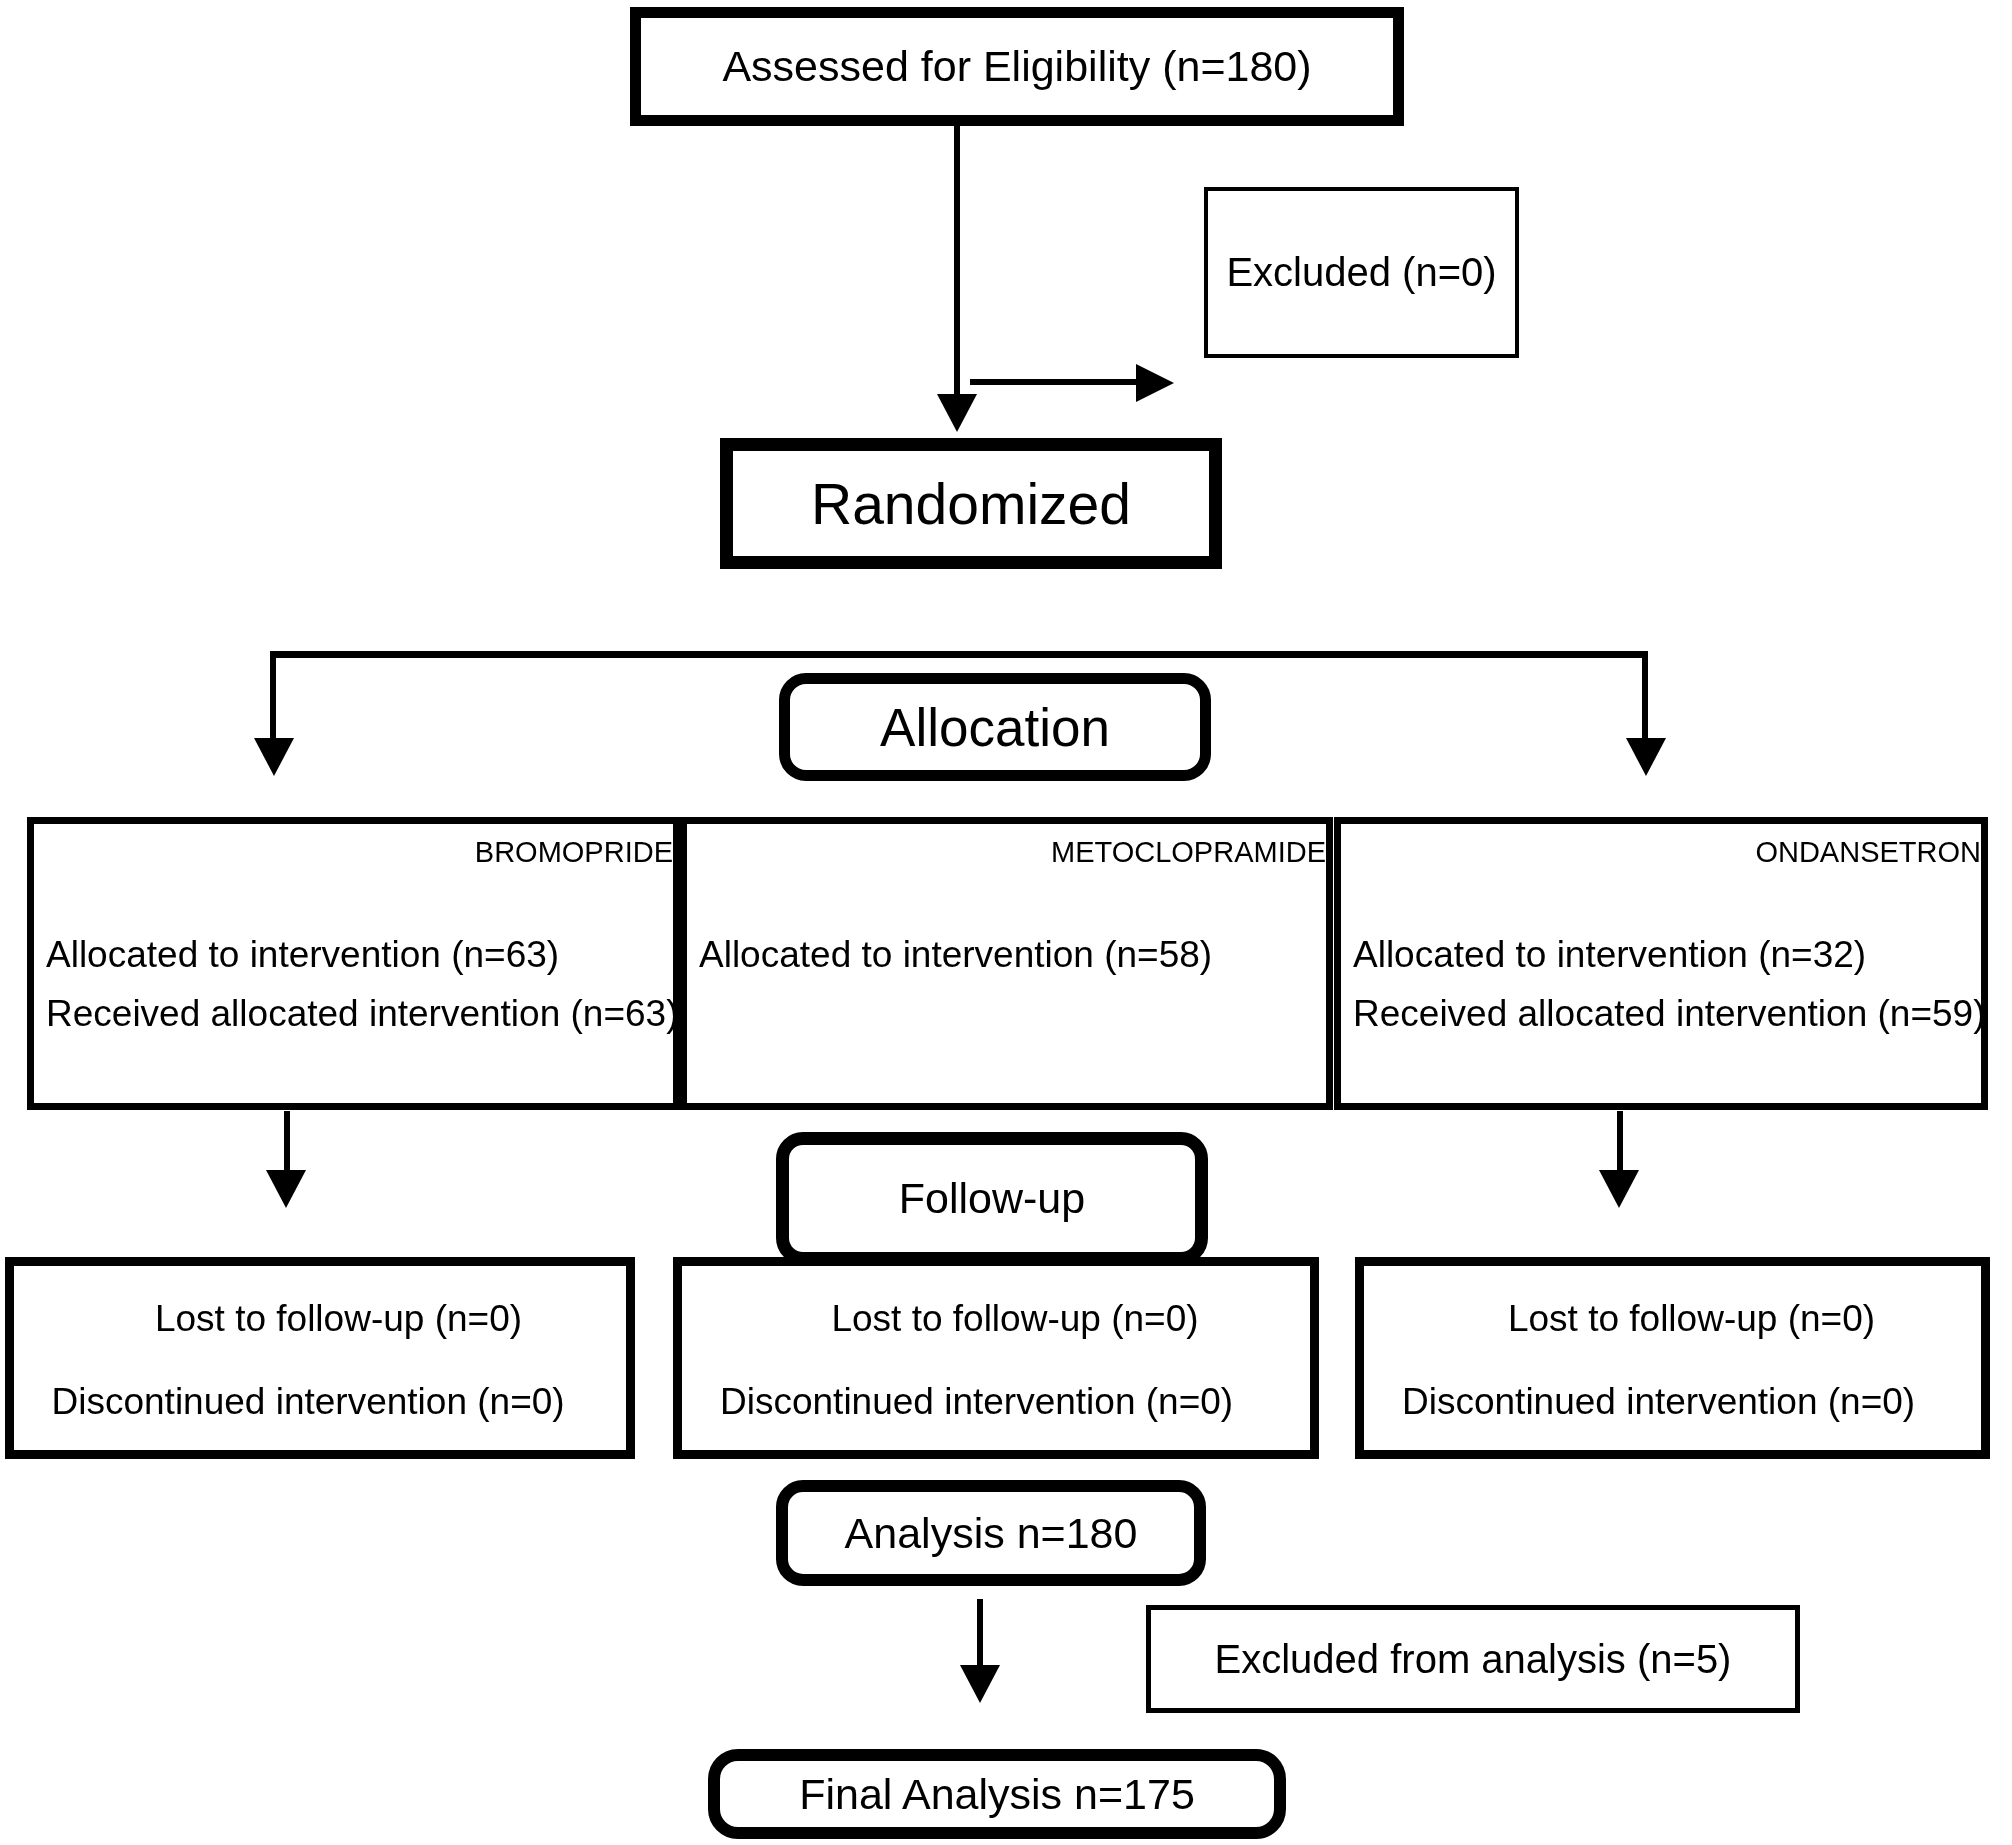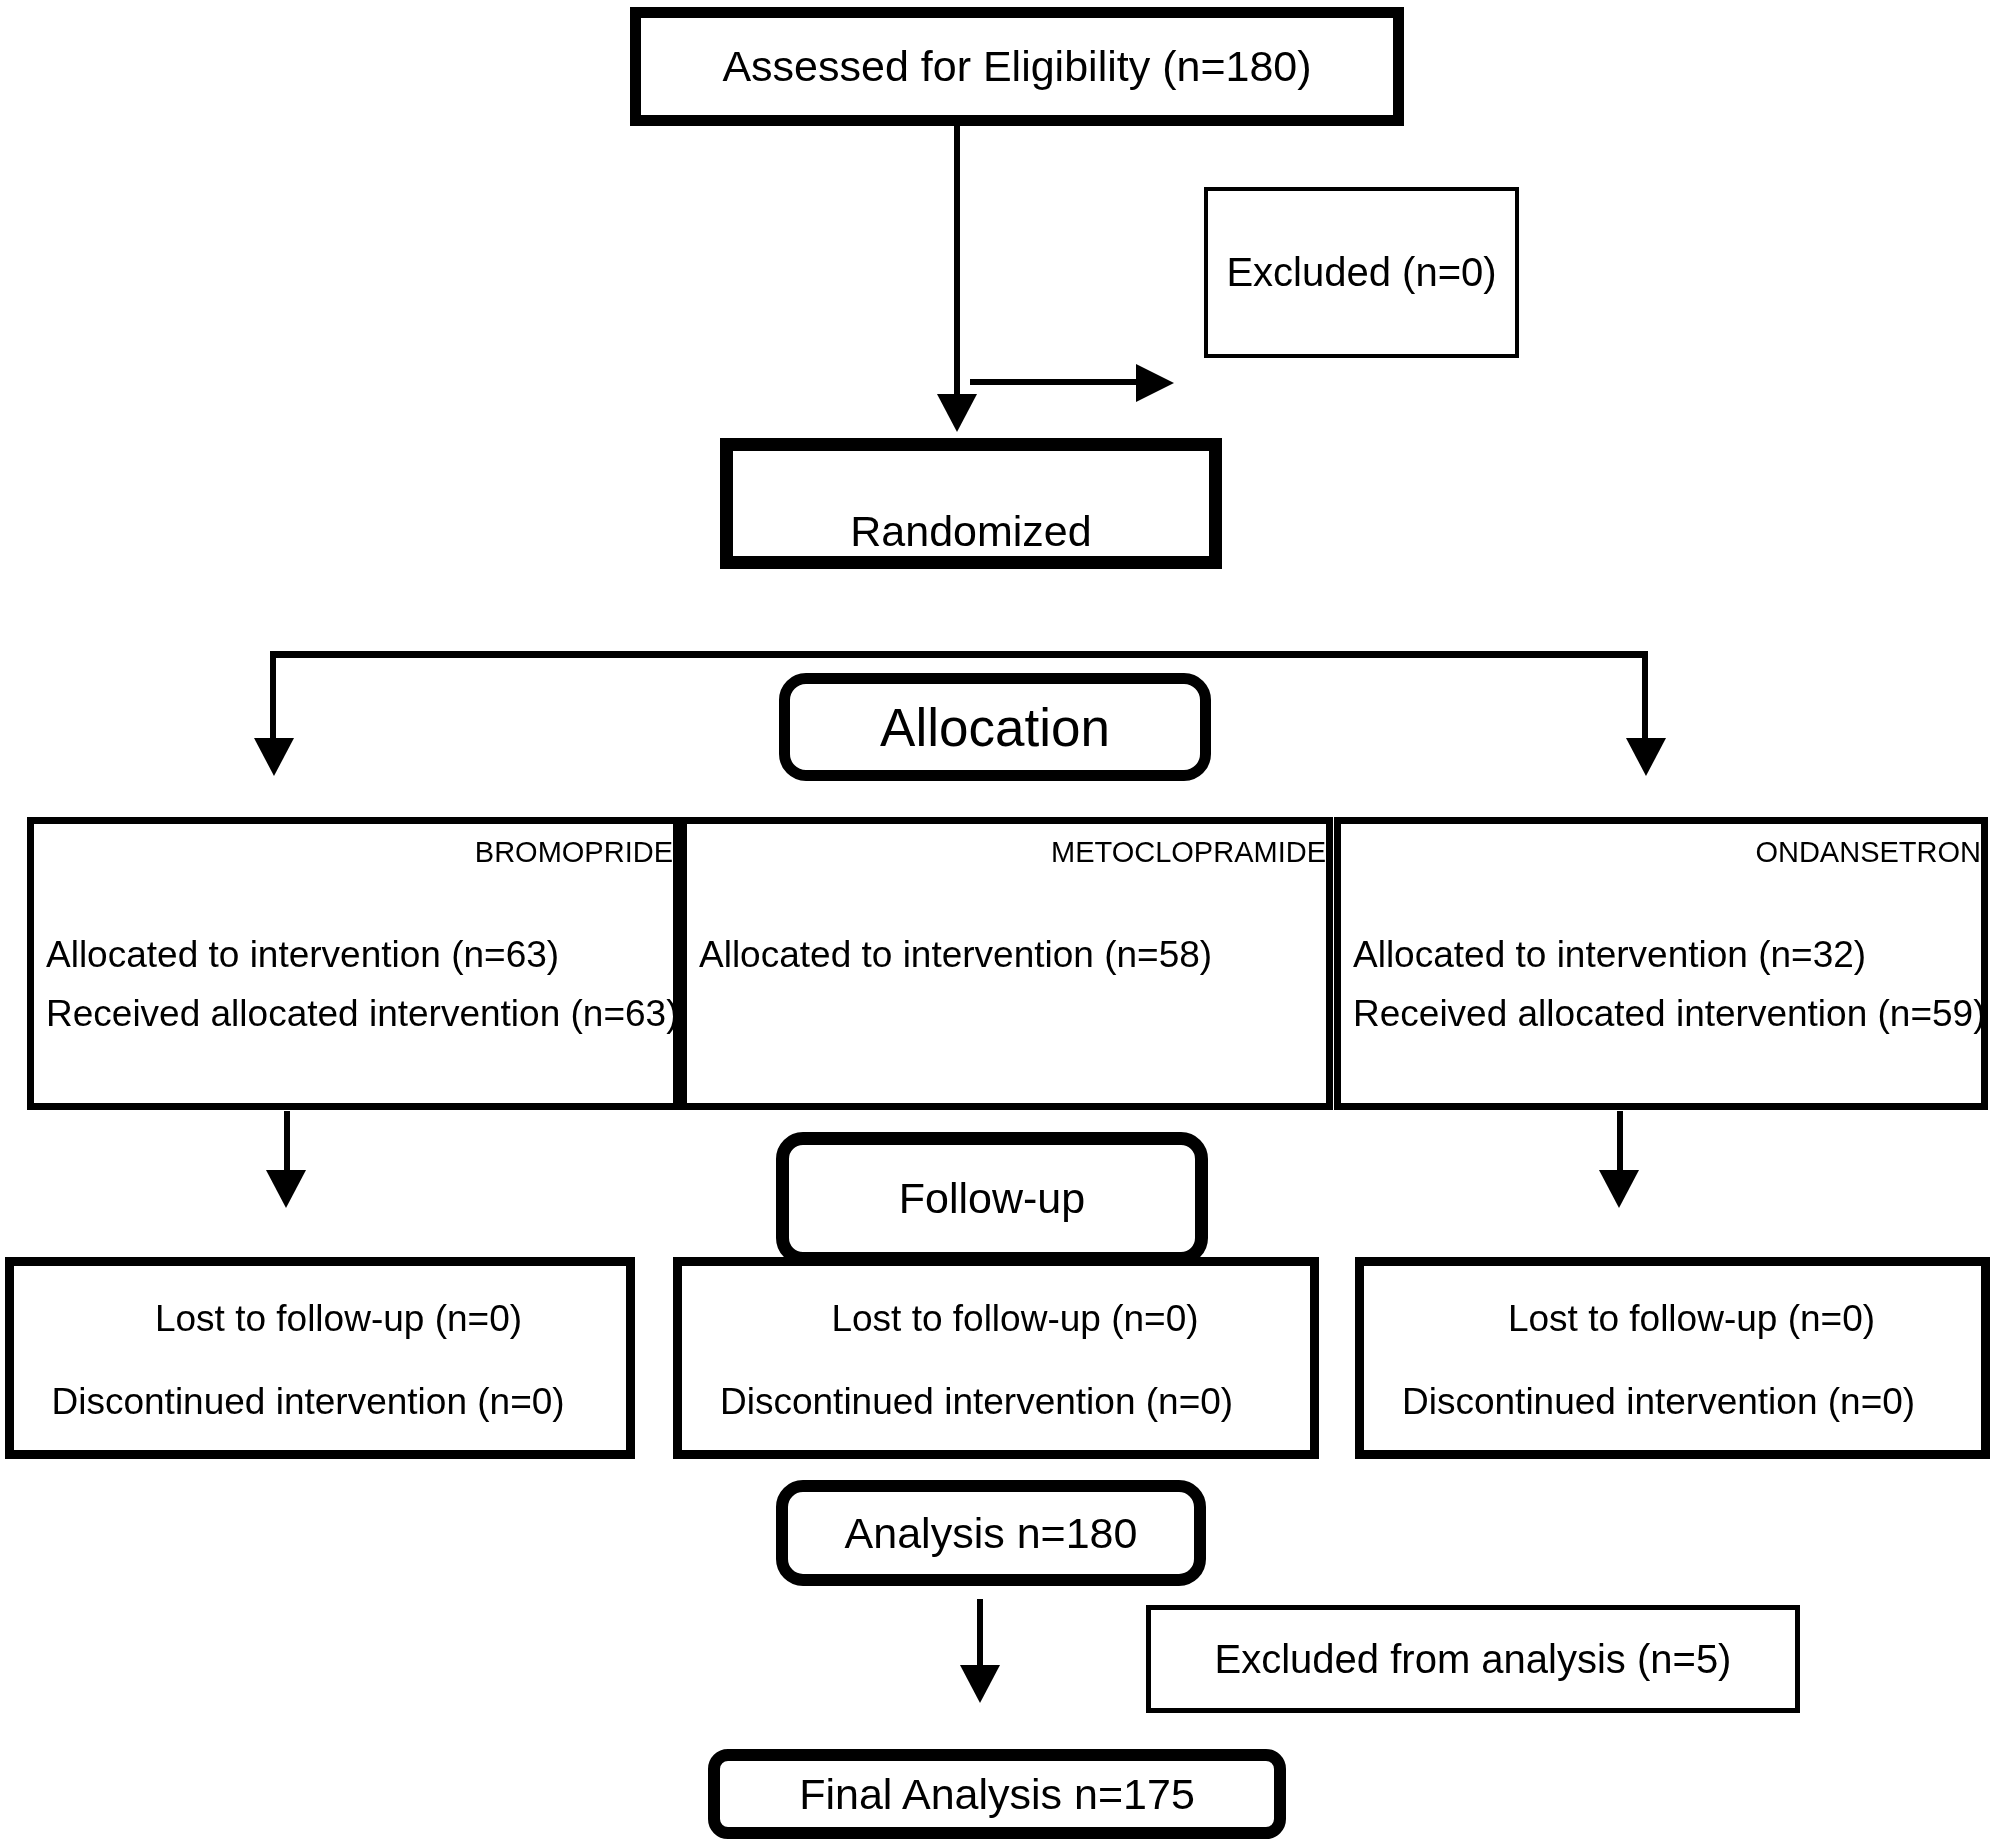--- a/index.html
+++ b/index.html
@@ -47,21 +47,21 @@
     border-left: 38px solid #000000;
   }
 
   
   #assessed   { left: 630px;  top: 7.2px;    width: 774px; height: 119px; border-width: 11.7px; font-size: 43px; }
   #ln-assessed{ left: 954px; top: 126px;  width: 6.3px;   height: 272px; }
   #ah-assessed{ left: 937px; top: 394px; }
   #ln-excluded{ left: 970px; top: 379px;  width: 167px; height: 6.3px; }
   #ah-excluded{ left: 1136px; top: 364px; }
   #excluded   { left: 1204px; top: 187px;  width: 315px; height: 171px; border-width: 4.5px;  font-size: 40px; }
-  #randomized { left: 720px;  top: 438px;  width: 502px; height: 131px; border-width: 13.5px; font-size: 43px; align-items: flex-end; }
+  #randomized { left: 720px;  top: 438px;  width: 502px; height: 131px; border-width: 13.5px; font-size: 57px; }
 
   
   #branch-h       { left: 273px;  top: 651px; width: 1375px; height: 7.2px; }
   #branch-left-v  { left: 270px;  top: 651px; width: 6.3px;    height: 92px; }
   #ah-branch-left { left: 254px;  top: 738px; }
   #branch-right-v { left: 1642px; top: 651px; width: 6.3px;    height: 92px; }
   #ah-branch-right{ left: 1626px; top: 738px; }
   #allocation { left: 779px; top: 673px; width: 432px; height: 108px; border-width: 11.7px; font-size: 53px; }
 
   
@@ -92,21 +92,21 @@
   #fb2 { left: 1355px; width: 635px; }
   .fbox .fline { padding-left: 38px; white-space: nowrap; }
   .fbox .l1 { margin-top: 32px; text-align: center; }
   .fbox .l2 { margin-top: 41px; }
 
   
   #analysis { left: 776px; top: 1480px; width: 430px; height: 106px; border-width: 12.6px; font-size: 43px; }
   #ln-final { left: 977px; top: 1599px; width: 6.3px; height: 72px; }
   #ah-final { left: 960px; top: 1665px; }
   #excluded-analysis { left: 1146px; top: 1605px; width: 654px; height: 108px; border-width: 5.4px; font-size: 40px; }
-  #final { left: 708px; top: 1749px; width: 578px; height: 90px; border-width: 12.6px; border-radius: 20px; font-size: 43px; }
+  #final { left: 708px; top: 1749px; width: 578px; height: 90px; border-width: 12.6px; border-radius: 30px; font-size: 43px; }
 </style>
 </head>
 <body>
 
 <div class="canvas">
 
   <div class="box" id="assessed">
     <span>Assessed for Eligibility (n=180)</span>
   </div>
 

